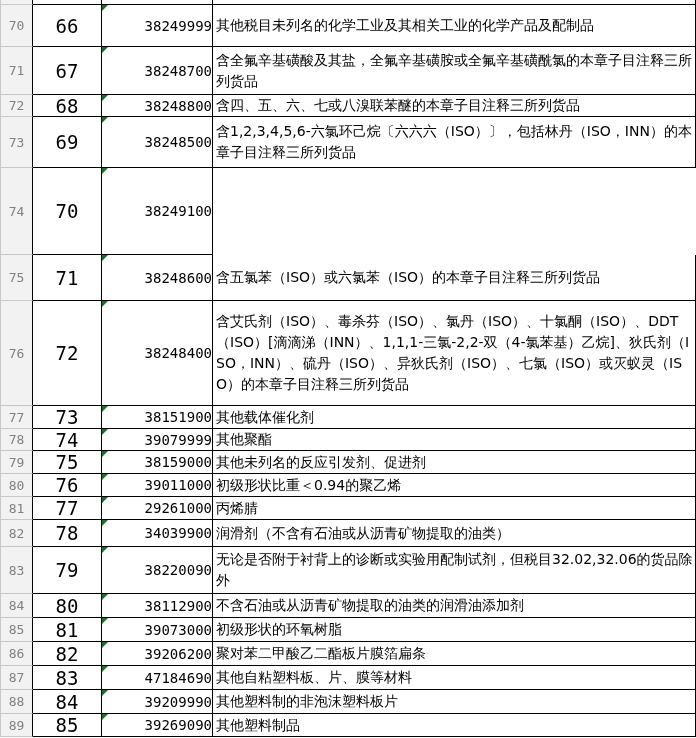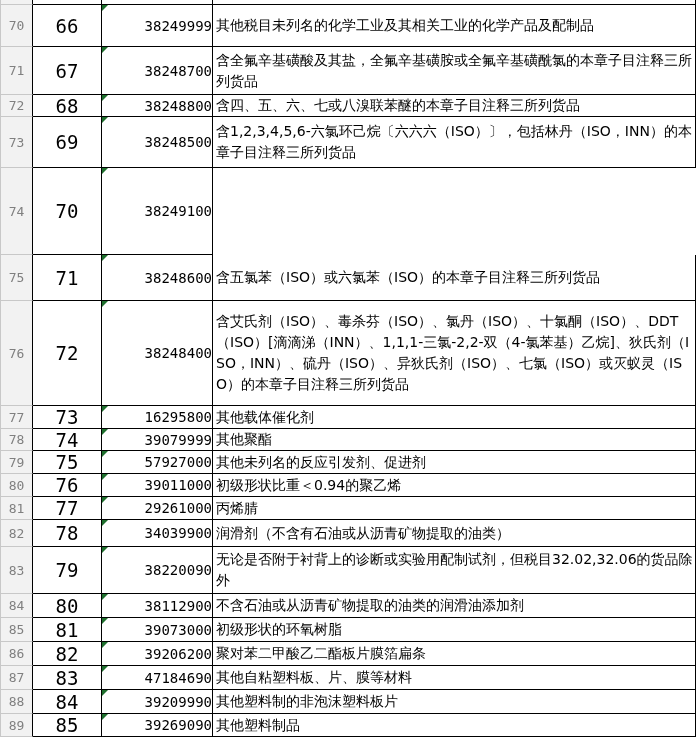--- a/index.html
+++ b/index.html
@@ -135,39 +135,39 @@
           <span class="tri"></span>
           <span>38248400</span>
         </div>
         <div class="cell desc">含艾氏剂（ISO）、毒杀芬（ISO）、氯丹（ISO）、十氯酮（ISO）、DDT（ISO）[滴滴涕（INN）、1,1,1-三氯-2,2-双（4-氯苯基）乙烷]、狄氏剂（ISO，INN）、硫丹（ISO）、异狄氏剂（ISO）、七氯（ISO）或灭蚁灵（ISO）的本章子目注释三所列货品</div>
       </div>
       <div class="row" style="height: 23px;">
         <div class="cell gutter">77</div>
         <div class="cell seq">73</div>
         <div class="cell code">
           <span class="tri"></span>
-          <span>16295800</span>
+          <span>38151900</span>
         </div>
         <div class="cell desc">其他载体催化剂</div>
       </div>
       <div class="row" style="height: 22px;">
         <div class="cell gutter">78</div>
         <div class="cell seq">74</div>
         <div class="cell code">
           <span class="tri"></span>
           <span>39079999</span>
         </div>
         <div class="cell desc">其他聚酯</div>
       </div>
       <div class="row" style="height: 23px;">
         <div class="cell gutter">79</div>
         <div class="cell seq">75</div>
         <div class="cell code">
           <span class="tri"></span>
-          <span>57927000</span>
+          <span>38159000</span>
         </div>
         <div class="cell desc">其他未列名的反应引发剂、促进剂</div>
       </div>
       <div class="row" style="height: 23px;">
         <div class="cell gutter">80</div>
         <div class="cell seq">76</div>
         <div class="cell code">
           <span class="tri"></span>
           <span>39011000</span>
         </div>

